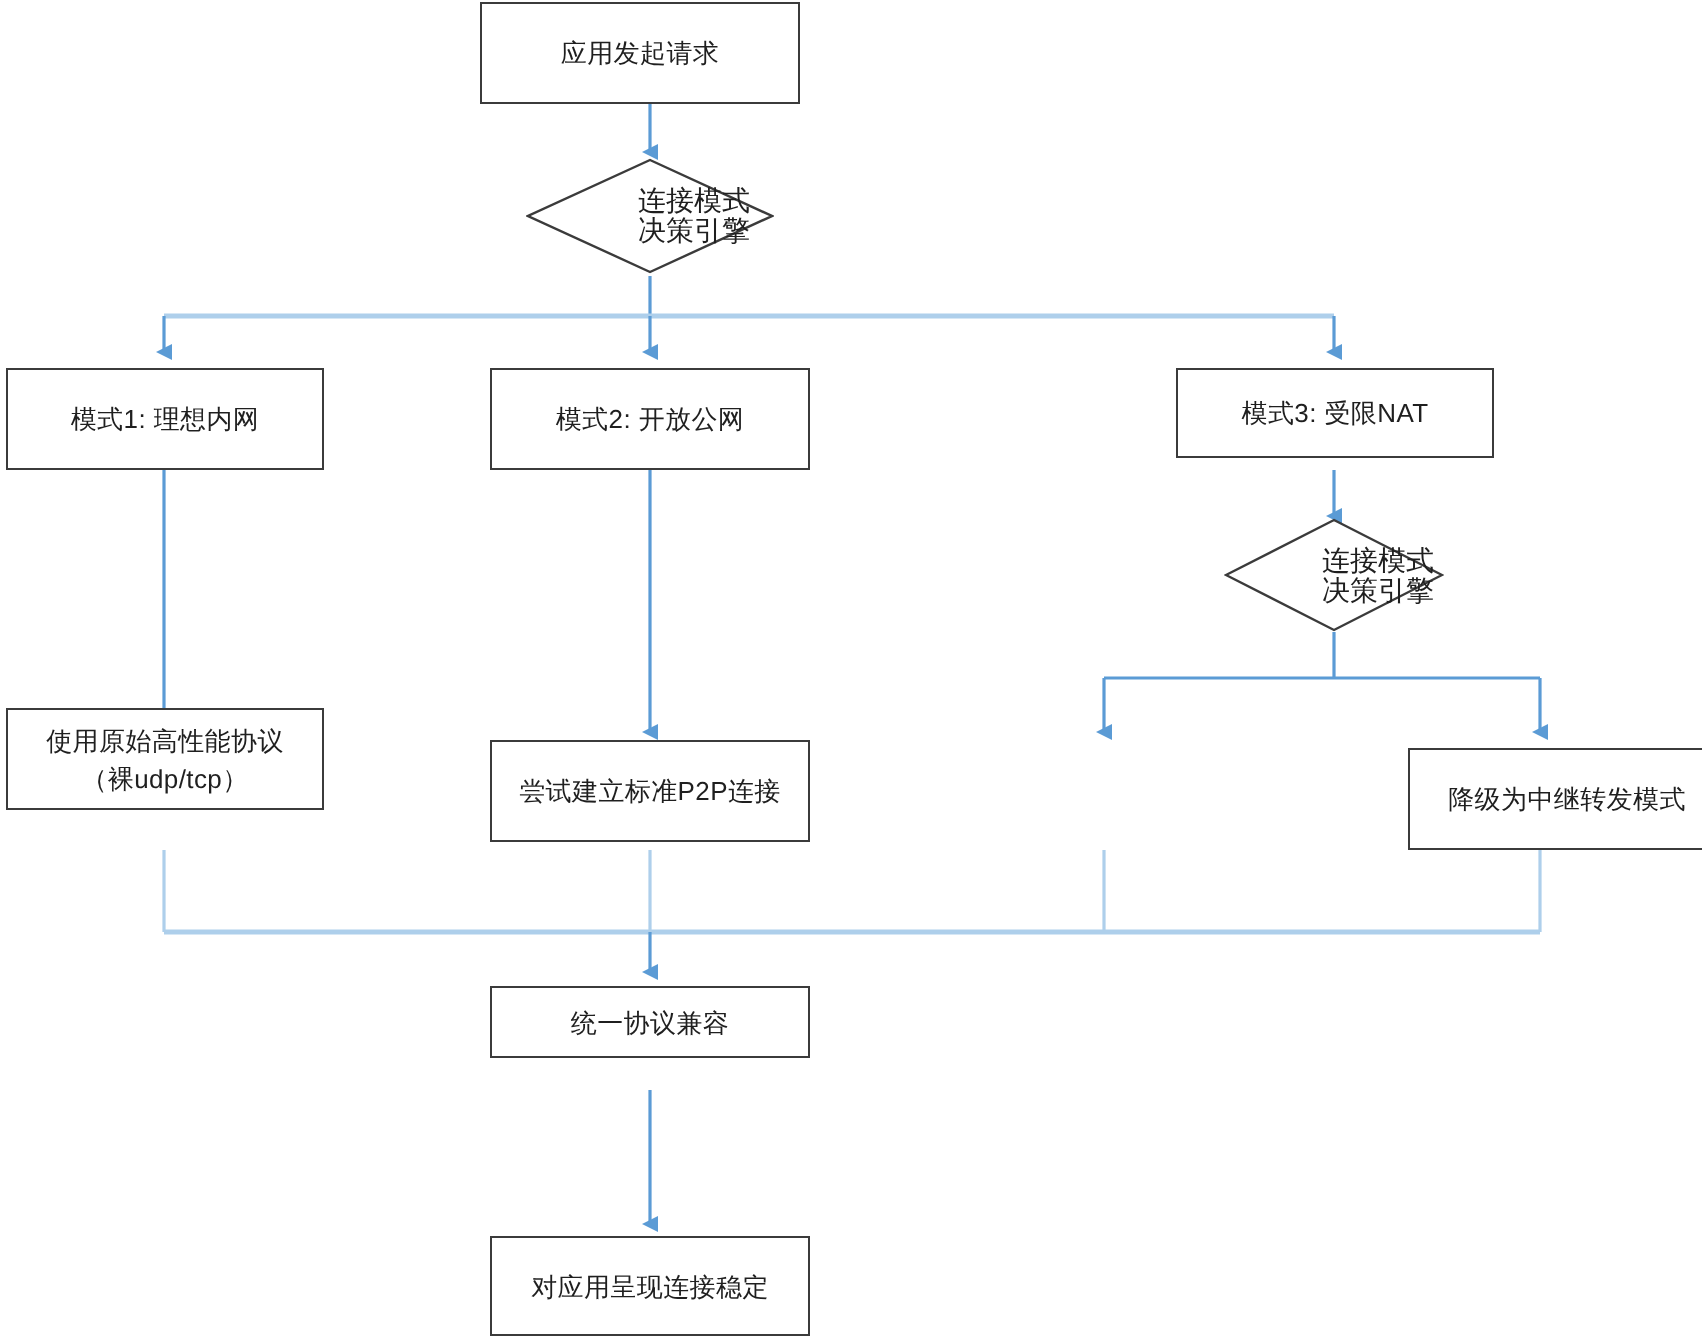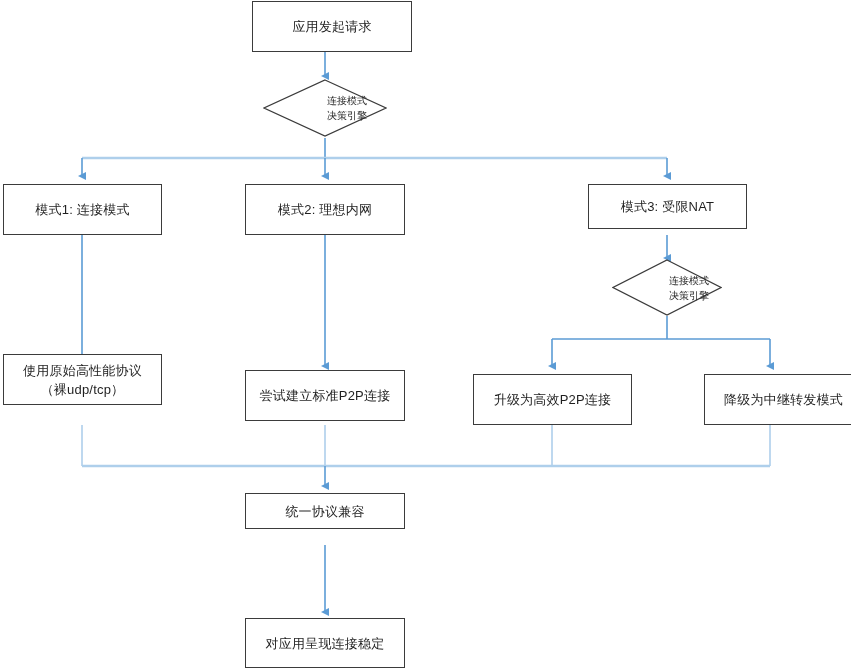--- a/index.html
+++ b/index.html
@@ -53,21 +53,21 @@
   .decision .dshape {
     position: absolute;
     left: 0; top: 0;
     width: 100%;
     height: 100%;
   }
   .decision .dlabel {
     position: relative;
     z-index: 3;
     color: #1f1f1f;
-    font-size: 10px;
+    font-size: 14px;
     line-height: 15px;
     white-space: pre-line;
     text-align: center;
     margin-left: 44px;
   }
 </style>
 </head>
 <body>
 
 <div id="canvas">
@@ -101,38 +101,38 @@
     <path d="M82,425 L82,466" stroke="#aecfeb" stroke-width="1.6" fill="none"></path>
     <path d="M325,425 L325,466" stroke="#aecfeb" stroke-width="1.6" fill="none"></path>
     <path d="M552,425 L552,466" stroke="#aecfeb" stroke-width="1.6" fill="none"></path>
     <path d="M770,425 L770,466" stroke="#aecfeb" stroke-width="1.6" fill="none"></path>
     <path d="M82,466 L770,466" stroke="#aecfeb" stroke-width="2.6" fill="none"></path>
     <path d="M325,466 L325,486" stroke="#5b9bd5" stroke-width="1.6" fill="none" marker-end="url(#arrow)"></path>
 
     <path d="M325,545 L325,612" stroke="#5b9bd5" stroke-width="1.6" fill="none" marker-end="url(#arrow)"></path>
   </svg>
 
-  <div class="node" style="left:252px; top:1px; width:160px; height:51px;">
+  <div class="node" style="left:240px; top:1px; width:160px; height:51px;">
     <span>应用发起请求</span>
   </div>
 
   <div class="decision" style="left:263px; top:79px; width:124px; height:58px;">
     <svg class="dshape" viewBox="0 0 124 58" preserveAspectRatio="none">
       <polygon points="62,1 123,29 62,57 1,29" fill="#ffffff" stroke="#3b3b3b" stroke-width="1.2"></polygon>
     </svg>
     <span class="dlabel">连接模式
 决策引擎</span>
   </div>
 
   <div class="node" style="left:3px; top:184px; width:159px; height:51px;">
-    <span>模式1: 连接模式</span>
+    <span>模式1: 理想内网</span>
   </div>
 
   <div class="node" style="left:245px; top:184px; width:160px; height:51px;">
-    <span>模式2: 理想内网</span>
+    <span>模式2: 开放公网</span>
   </div>
 
   <div class="node" style="left:588px; top:184px; width:159px; height:45px;">
     <span>模式3: 受限NAT</span>
   </div>
 
   <div class="decision" style="left:612px; top:259px; width:110px; height:57px;">
     <svg class="dshape" viewBox="0 0 110 57" preserveAspectRatio="none">
       <polygon points="55,1 109,28.5 55,56 1,28.5" fill="#ffffff" stroke="#3b3b3b" stroke-width="1.2"></polygon>
     </svg>
@@ -142,23 +142,20 @@
 
   <div class="node" style="left:3px; top:354px; width:159px; height:51px;">
     <span>使用原始高性能协议
 （裸udp/tcp）</span>
   </div>
 
   <div class="node" style="left:245px; top:370px; width:160px; height:51px;">
     <span>尝试建立标准P2P连接</span>
   </div>
 
-  <div class="node" style="left:473px; top:374px; width:159px; height:51px;">
-    <span>升级为高效P2P连接</span>
-  </div>
 
   <div class="node" style="left:704px; top:374px; width:159px; height:51px;">
     <span>降级为中继转发模式</span>
   </div>
 
   <div class="node" style="left:245px; top:493px; width:160px; height:36px;">
     <span>统一协议兼容</span>
   </div>
 
   <div class="node" style="left:245px; top:618px; width:160px; height:50px;justify-content:center;">

